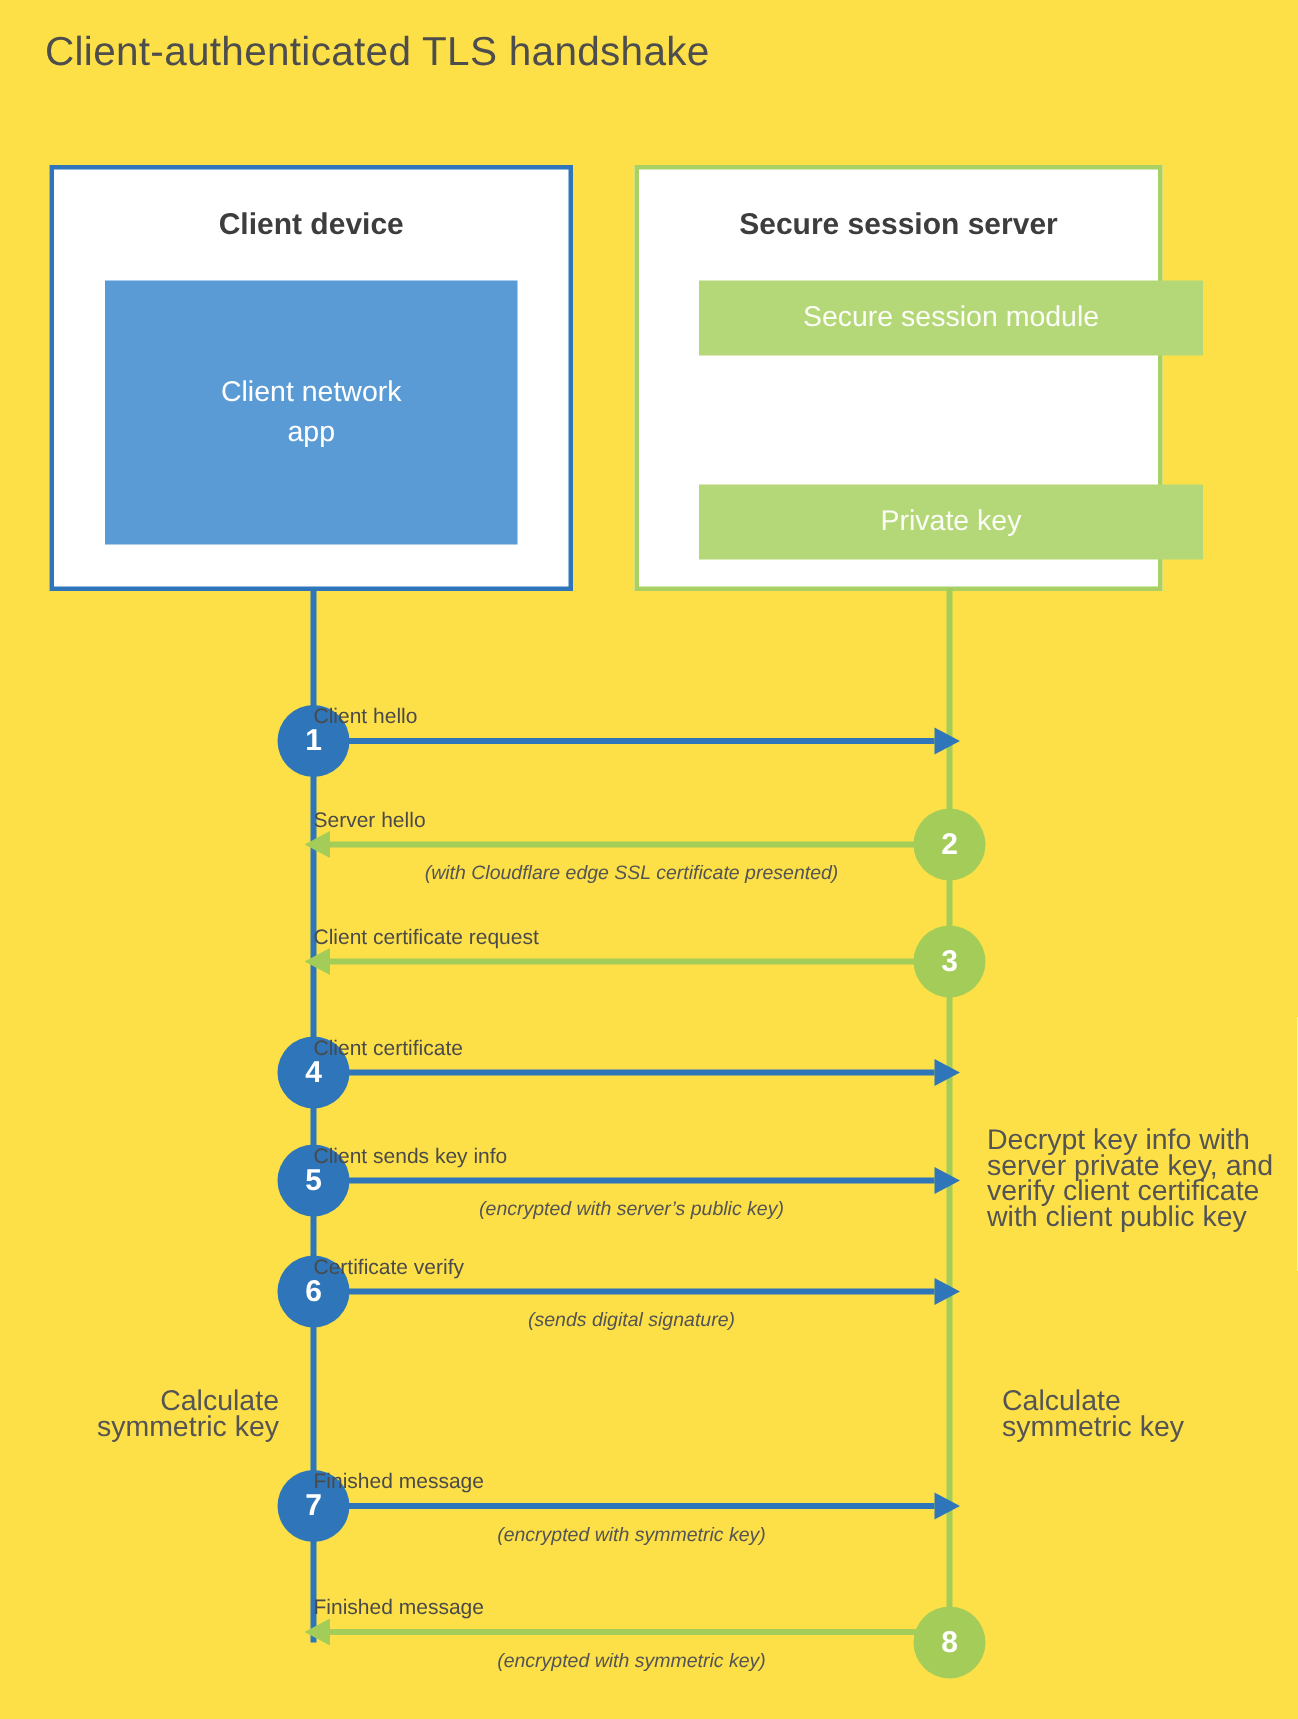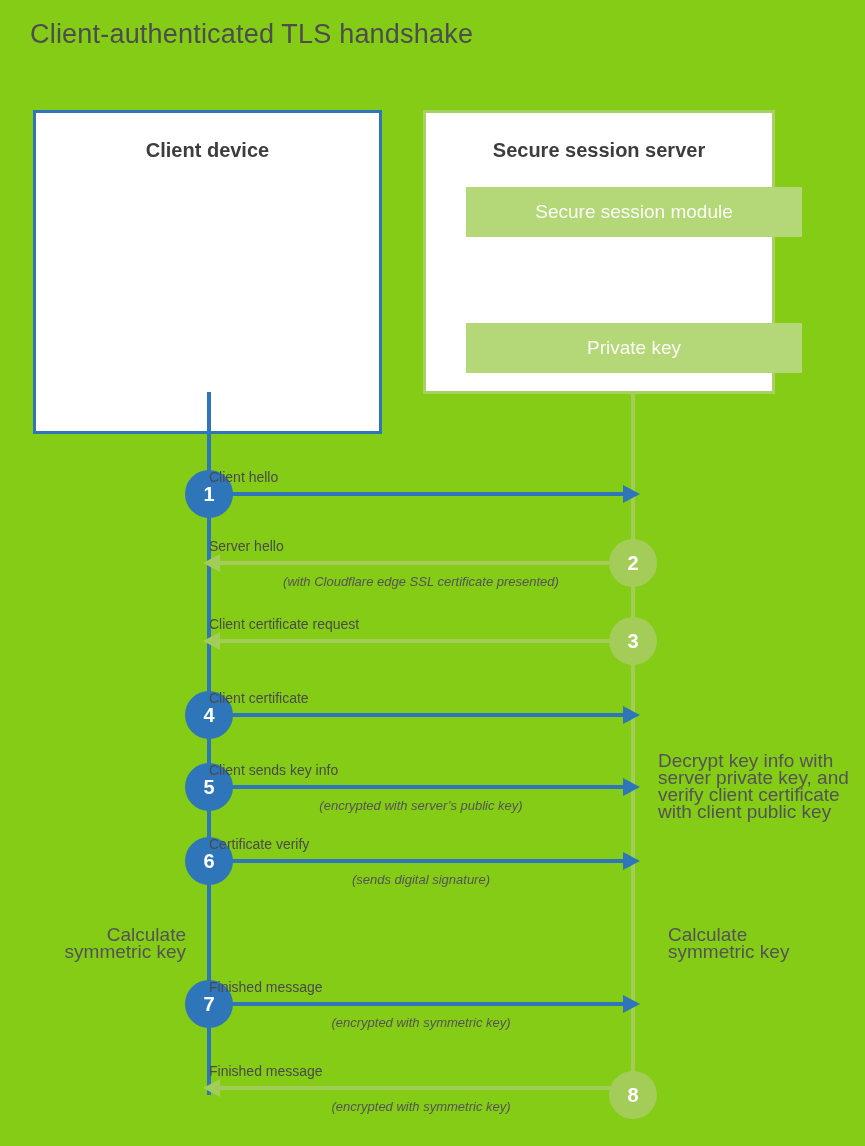--- a/index.html
+++ b/index.html
@@ -3,21 +3,21 @@
 <meta charset="utf-8">
 <style>
   * { margin: 0; padding: 0; box-sizing: border-box; }
   html, body { background: #ffffff; }
   body { font-family: "Liberation Sans", "DejaVu Sans", sans-serif; }
 
   .canvas {
     position: relative;
     width: 865px;
     height: 1146px;
-    background: #84cc16;
+    background: #fde047;
     overflow: hidden;
   }
 
   .page-title {
     position: absolute;
     left: 30px;
     top: 19px;
     font-size: 27px;
     font-weight: 300;
     color: #4d4d4d;
@@ -30,21 +30,21 @@
     position: absolute;
     left: 0; right: 0;
     top: 26px;
     text-align: center;
     font-size: 20px;
     font-weight: 700;
     color: #3d3d3d;
   }
   .client-box {
     left: 33px; top: 110px;
-    width: 349px; height: 324px;
+    width: 349px; height: 284px;
     border: 3px solid #2e76b9;
   }
   .server-box {
     left: 423px; top: 110px;
     width: 352px; height: 284px;
     border: 3px solid #a8d063;
   }
   .app-rect {
     position: absolute;
     left: 34px; top: 74px;
@@ -143,20 +143,22 @@
 </style>
 </head>
 <body>
 
 <div class="canvas">
 
   <div class="page-title">Client-authenticated TLS handshake</div>
 
   <div class="box client-box">
     <div class="box-title">Client device</div>
+    <div class="app-rect">Client network
+app</div>
   </div>
 
   <div class="box server-box">
     <div class="box-title">Secure session server</div>
     <div class="server-bar bar-0">Secure session module</div>
     <div class="server-bar bar-2">Private key</div>
   </div>
 
   <div class="vline client-line"></div>
   <div class="vline server-line"></div>

